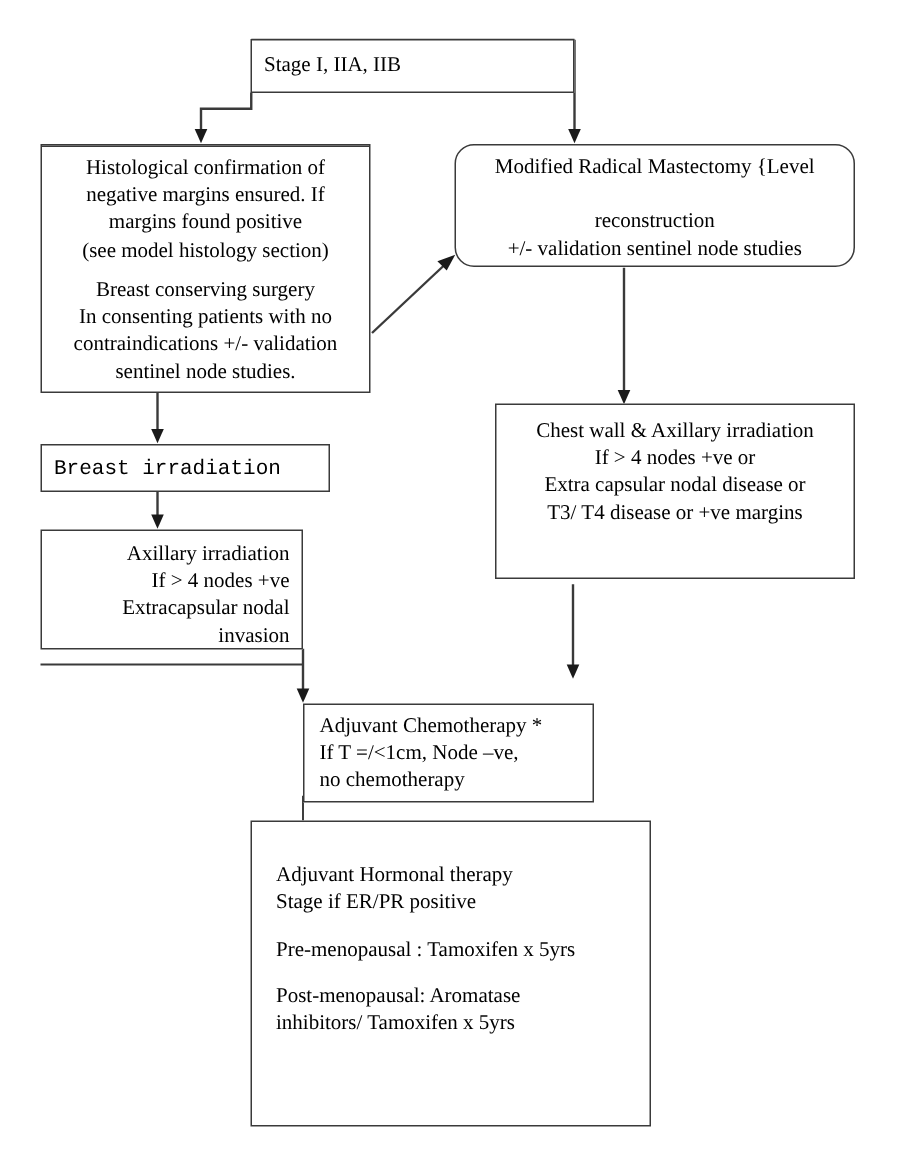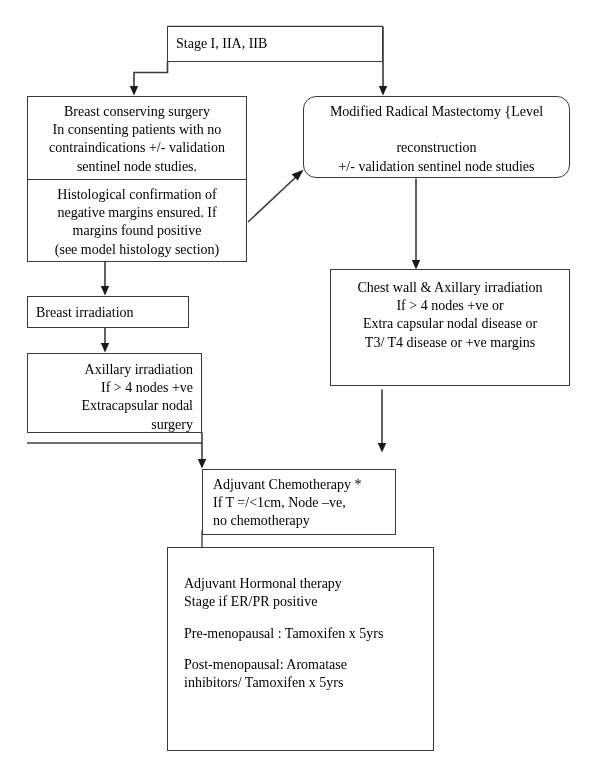--- a/index.html
+++ b/index.html
@@ -119,31 +119,31 @@
     </g>
   </svg>
 
   <div class="box" style="left:167px; top:26px; width:216px; height:36px;">
     <div class="pad left" style="padding-top:8px;">
       <span>Stage I, IIA, IIB</span>
     </div>
   </div>
 
   <div class="box" style="left:27px; top:96px; width:220px; height:166px; padding:0;">
+    <div class="pad center divider" style="height:82px; box-sizing:border-box;">
+      <span>Histological confirmation of</span><br>
+      <span>negative margins ensured. If</span><br>
+      <span>margins found positive</span><br>
+      <span>(see model histology section)</span>
+    </div>
     <div class="pad center" style="height:82px; box-sizing:border-box;">
       <span>Breast conserving surgery</span><br>
       <span>In consenting patients with no</span><br>
       <span>contraindications +/- validation</span><br>
       <span>sentinel node studies.</span>
-    </div>
-    <div class="pad center divider" style="height:82px; box-sizing:border-box;">
-      <span>Histological confirmation of</span><br>
-      <span>negative margins ensured. If</span><br>
-      <span>margins found positive</span><br>
-      <span>(see model histology section)</span>
     </div>
   </div>
 
   <div class="box" style="left:303px; top:96px; width:267px; height:82px;border-radius:13px;">
     <div class="pad center">
       <span>Modified Radical Mastectomy {Level</span><br>
       <br>
       <span>reconstruction</span><br>
       <span>+/- validation sentinel node studies</span>
     </div>
@@ -151,32 +151,32 @@
 
   <div class="box" style="left:330px; top:269px; width:240px; height:117px;">
     <div class="pad center" style="padding-top:9px;">
       <span>Chest wall &amp; Axillary irradiation</span><br>
       <span>If &gt; 4 nodes +ve or</span><br>
       <span>Extra capsular nodal disease or</span><br>
       <span>T3/ T4 disease or +ve margins</span>
     </div>
   </div>
 
-  <div class="box" style="left:27px; top:296px; width:162px; height:32px;">
+  <div class="box" style="left:27px; top:296px; width:193px; height:32px;font-family:Liberation Mono, monospace;">
     <div class="pad left" style="padding-top:7px;">
       <span>Breast irradiation</span>
     </div>
   </div>
 
   <div class="box" style="left:27px; top:353px; width:175px; height:80px;">
     <div class="pad center" style="padding-top:7px;text-align:right;">
       <span>Axillary irradiation</span><br>
       <span>If &gt; 4 nodes +ve</span><br>
       <span>Extracapsular nodal</span><br>
-      <span>surgery</span>
+      <span>invasion</span>
     </div>
   </div>
 
   <div class="box" style="left:202px; top:469px; width:194px; height:66px;">
     <div class="pad left" style="padding-left:10px; padding-top:6px;">
       <span>Adjuvant Chemotherapy *</span><br>
       <span>If T =/&lt;1cm, Node –ve,</span><br>
       <span>no chemotherapy</span>
     </div>
   </div>

